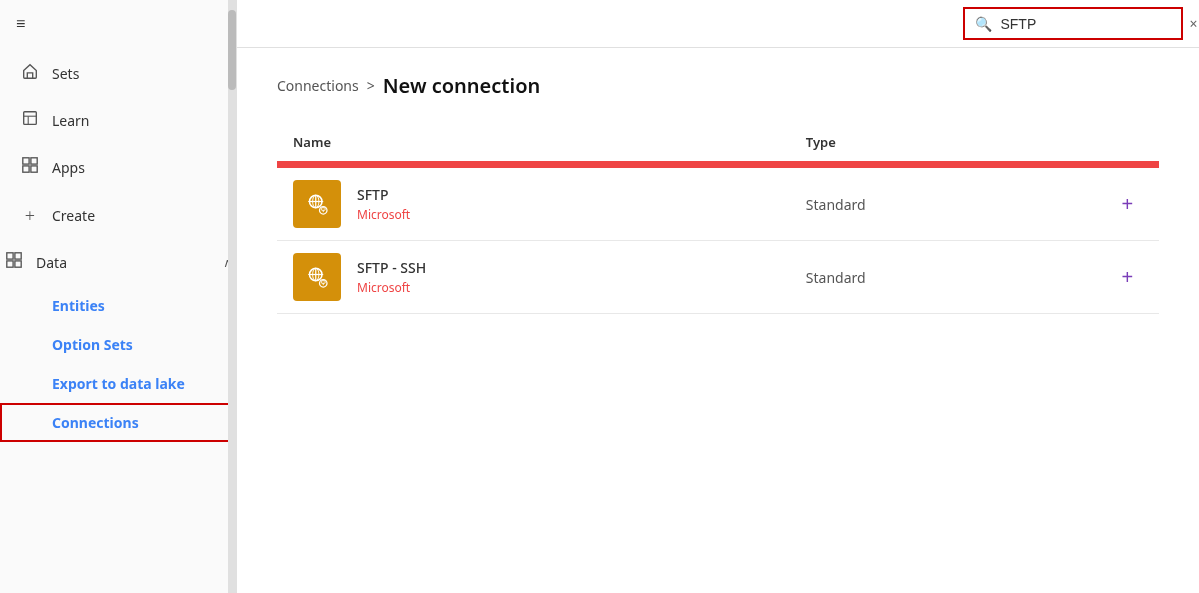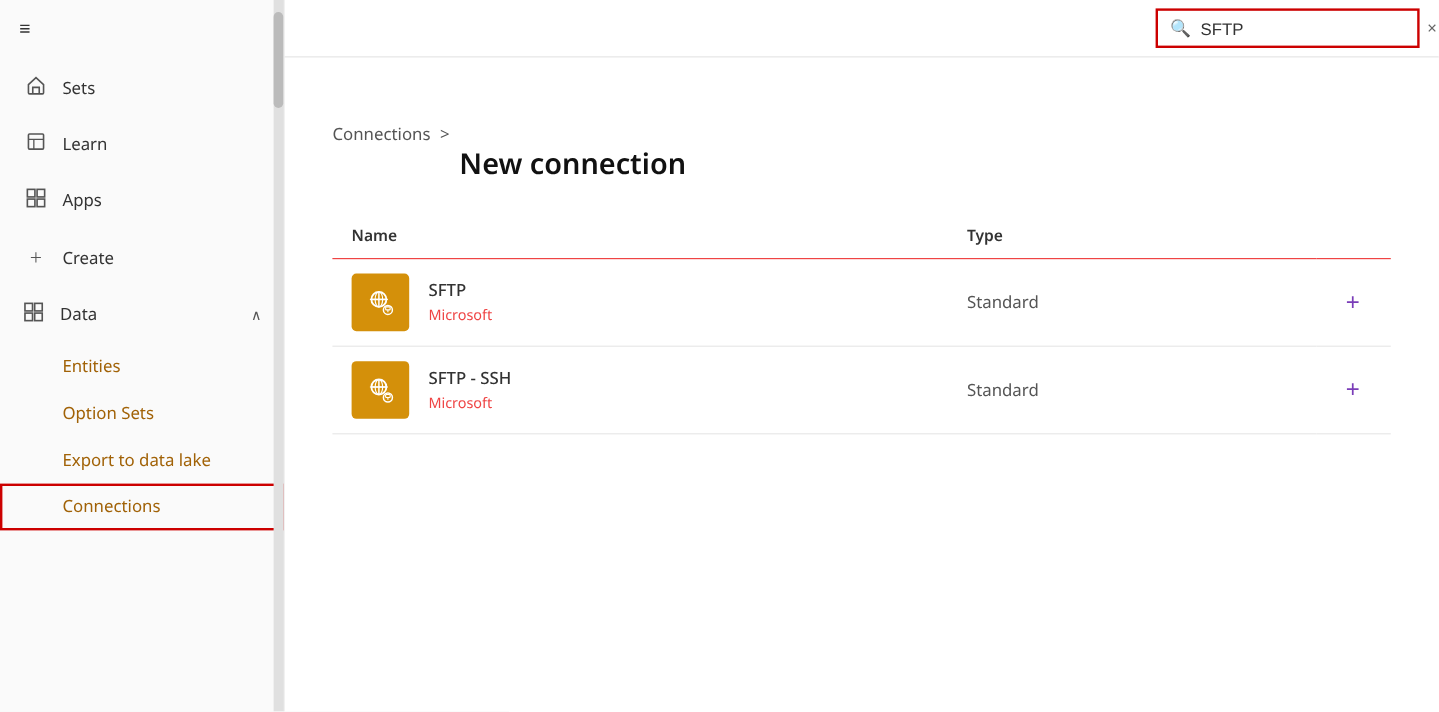--- a/index.html
+++ b/index.html
@@ -55,21 +55,21 @@
     .nav-item .nav-icon {
       font-size: 16px;
       width: 20px;
       text-align: center;
       color: #555;
     }
 
     .nav-item-data {
       display: flex;
       align-items: center;
-      padding: 12px 18px;
+      padding: 12px 4px;
       cursor: pointer;
       color: #333;
       font-size: 14px;
       gap: 12px;
     }
 
     .nav-item-data .nav-icon {
       font-size: 16px;
       width: 20px;
       text-align: center;
@@ -82,22 +82,23 @@
     }
 
     .sub-nav {
       display: flex;
       flex-direction: column;
     }
 
     .sub-nav-item {
       padding: 10px 20px 10px 52px;
       cursor: pointer;
-      color: #a16207;
-      font-size: 14px;
+      color: #3b82f6;
+      font-size: 14px;
+      font-weight: bold;
     }
 
     .connections-item {
       outline: 2px solid #c00;
       outline-offset: -2px;
     }
 
     
     .sidebar-scrollbar {
       position: absolute;
@@ -185,33 +186,32 @@
       cursor: pointer;
     }
 
     .breadcrumb-separator {
       color: #555;
       font-size: 14px;
     }
 
     .breadcrumb-current {
       color: #111;
-      font-size: 24px;
+      font-size: 20px;
       font-weight: 600;
-      margin-top: 48px;
     }
 
     
     .connections-table {
       width: 100%;
       border-collapse: collapse;
     }
 
     .table-header-row {
-      border-bottom: 1px solid #ef4444;
+      border-bottom: 7px solid #ef4444;
     }
 
     .table-header-row th {
       text-align: left;
       padding: 10px 16px;
       font-weight: 600;
       font-size: 13px;
       color: #333;
     }
 

